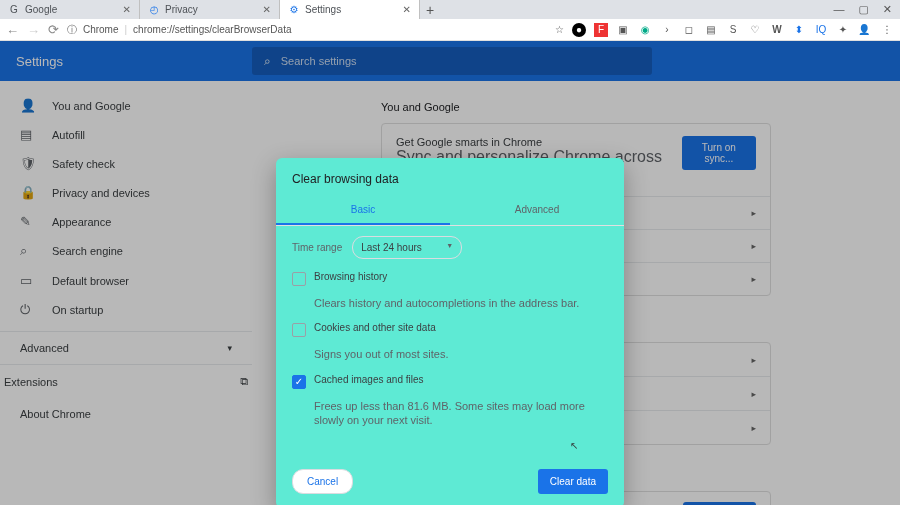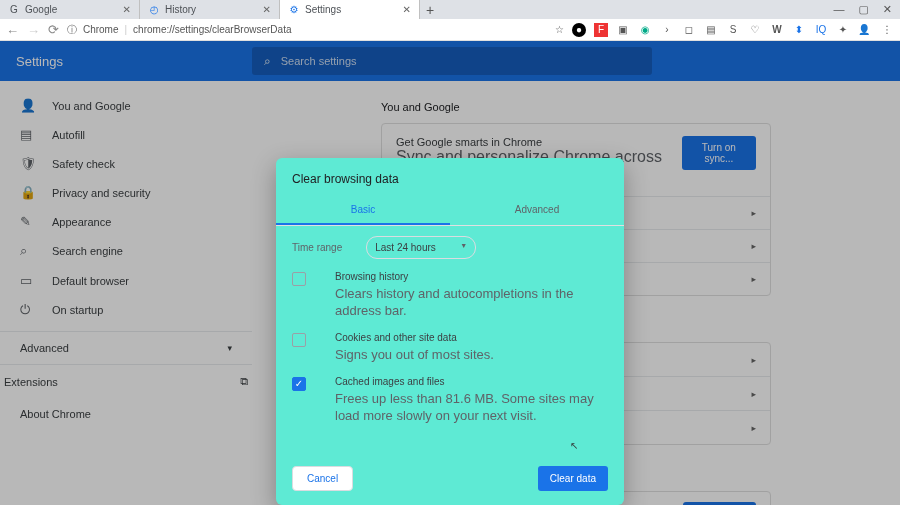--- a/index.html
+++ b/index.html
@@ -42,45 +42,45 @@
 .sync-text{font-size:11px;color:#3c4043}
 .btn-blue{background:#1a73e8;color:#fff;border:none;padding:6px 12px;border-radius:3px;font-size:10px;margin-left:auto}
 .content{width:390px;margin:0 auto}
 .scrim{position:absolute;inset:0;background:rgba(0,0,0,0.28);display:flex;align-items:flex-start;justify-content:center;padding-top:117px}
 .dialog{width:348px;background:#5eead4;border-radius:6px;box-shadow:0 8px 24px rgba(0,0,0,0.3);overflow:hidden}
 .dlg-title{padding:14px 16px 10px;font-size:12px;color:#202124}
 .tabs{display:flex;border-bottom:1px solid #e0e0e0}
 .tab-btn{flex:1;text-align:center;padding:8px 16px;font-size:10px;color:#5f6368;border-bottom:2px solid transparent}
 .tab-btn.active{color:#1a73e8;border-bottom-color:#1a73e8;font-weight:500}
 .dlg-body{padding:10px 16px 20px}
-.timerange{display:flex;align-items:center;gap:24px;margin-bottom:12px}
+.timerange{display:flex;align-items:center;gap:10px;margin-bottom:12px}
 .timerange label{font-size:10px;color:#5f6368}
 .select{border:1px solid #dadce0;border-radius:11px;padding:5px 26px 5px 8px;font-size:10px;color:#3c4043;position:relative;width:110px}
 .select::after{content:"▼";position:absolute;right:8px;top:5px;font-size:7px;color:#5f6368}
-.check-row{display:flex;gap:29px;margin-bottom:12px;align-items:flex-start}
+.check-row{display:flex;gap:8px;margin-bottom:12px;align-items:flex-start}
 .checkbox{width:14px;height:14px;border:1.5px solid #9aa0a6;border-radius:2px;flex-shrink:0;margin-top:1px}
 .checkbox.checked{background:#1a73e8;border-color:#1a73e8;display:flex;align-items:center;justify-content:center;color:#fff;font-size:10px}
 .check-label{font-size:10px;color:#3c4043}
-.check-desc{font-size:13px;color:#5f6368;margin-top:4px;line-height:1.3}
+.check-desc{font-size:11px;color:#5f6368;margin-top:14px;line-height:1.3}
 .dlg-actions{display:flex;justify-content:flex-end;gap:8px;padding:10px 16px 14px}
-.btn-text{background:#fff;border:1px solid #dadce0;padding:6px 14px;border-radius:4px;color:#1a73e8;font-size:10px}
+.btn-text{background:#fff;border:1px solid #dadce0;padding:6px 14px;border-radius:11px;color:#1a73e8;font-size:10px}
 .cursor{position:absolute;left:570px;top:399px;font-size:10px;pointer-events:none}
 </style>
 </head>
 <body>
 
 <div class="tabbar">
   <div class="tab">
     <span class="favicon">G</span>
     <span>Google</span>
     <span class="tab-close">✕</span>
   </div>
   <div class="tab">
     <span class="favicon" style="color:#1a73e8">◴</span>
-    <span>History</span>
+    <span>Privacy</span>
     <span class="tab-close">✕</span>
   </div>
   <div class="tab active">
     <span class="favicon" style="color:#1a73e8">⚙</span>
     <span>Settings</span>
     <span class="tab-close">✕</span>
   </div>
   <div class="newtab">+</div>
   <div class="syscontrols">
     <span>—</span>
@@ -136,21 +136,21 @@
       <div class="sitem">
           <span class="icon">▤</span>
           <span>Autofill</span>
         </div>
       <div class="sitem">
           <span class="icon">🛡</span>
           <span>Safety check</span>
         </div>
       <div class="sitem">
           <span class="icon">🔒</span>
-          <span>Privacy and security</span>
+          <span>Privacy and devices</span>
         </div>
       <div class="sitem">
           <span class="icon">✎</span>
           <span>Appearance</span>
         </div>
       <div class="sitem">
           <span class="icon">⌕</span>
           <span>Search engine</span>
         </div>
       <div class="sitem">

